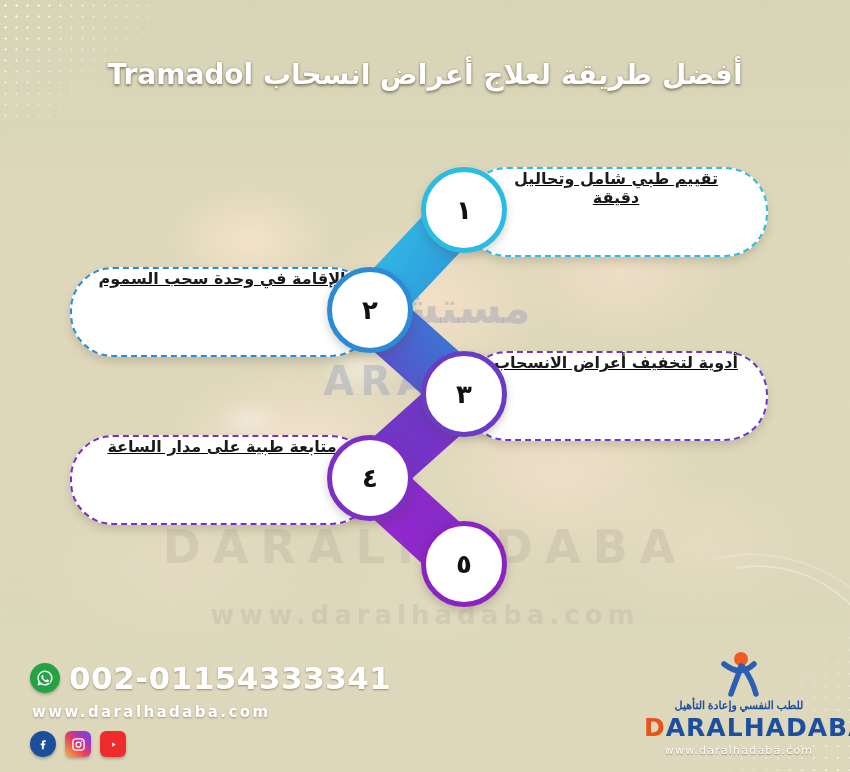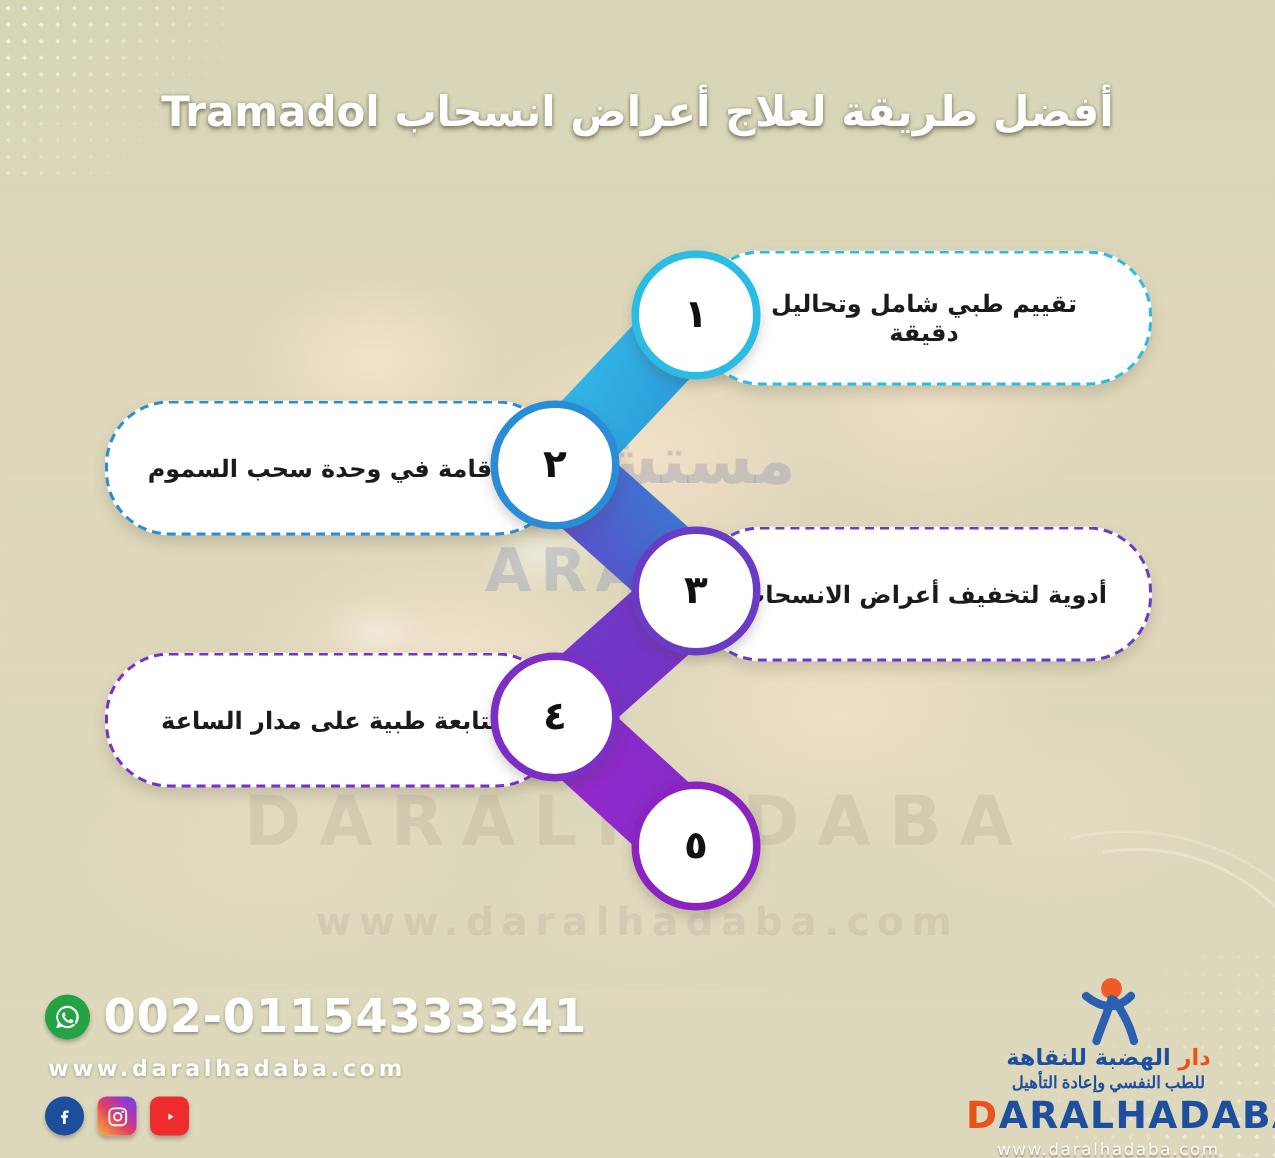--- a/index.html
+++ b/index.html
@@ -90,21 +90,21 @@
 
   
   .chain{position:absolute;left:0;top:150px;width:850px;height:470px;}
   .chain svg{position:absolute;left:0;top:0;}
 
   .step{position:absolute;height:86px;}
   .card{
     position:absolute;top:0;height:86px;border-radius:43px;
     background:#ffffff;border:2px dashed;
     box-shadow:0 5px 9px rgba(90,80,60,.20);
-    display:flex;align-items:center;
+    display:flex;text-decoration:underline;
   }
   .card .txt{
     width:100%;text-align:center;direction:rtl;
     font-size:16px;font-weight:bold;color:#1b1b1b;
     padding:0 26px;box-sizing:border-box;
   }
   .circle{
     position:absolute;top:0;width:86px;height:86px;border-radius:50%;
     background:#ffffff;border:5px solid;box-sizing:border-box;
     display:flex;align-items:center;justify-content:center;
@@ -283,24 +283,20 @@
       </div>
     </div>
 
     <div class="logo">
       <svg width="66" height="48" viewBox="0 0 66 48" style="display:block;margin:0 auto;">
         <circle cx="35" cy="9" r="7" fill="#f15a22"></circle>
         <path d="M18 14 C28 22, 38 24, 48 14" stroke="#2a5fb4" stroke-width="5.5" fill="none" stroke-linecap="round"></path>
         <path d="M25 44 C29 32, 33 24, 35 16" stroke="#2a5fb4" stroke-width="5.5" fill="none" stroke-linecap="round"></path>
         <path d="M50 44 C47 32, 42 24, 37 17" stroke="#2a5fb4" stroke-width="5.5" fill="none" stroke-linecap="round"></path>
       </svg>
-      <div class="logo-ar1">
-        <span class="hl">دار</span>
-        <span>الهضبة للنقاهة</span>
-      </div>
       <div class="logo-ar2">للطب النفسي وإعادة التأهيل</div>
       <div class="logo-en">
         <span class="d">D</span><span>ARALHADABA</span>
       </div>
       <div class="logo-url">www.daralhadaba.com</div>
     </div>
 
   </div>
 </div>
 

